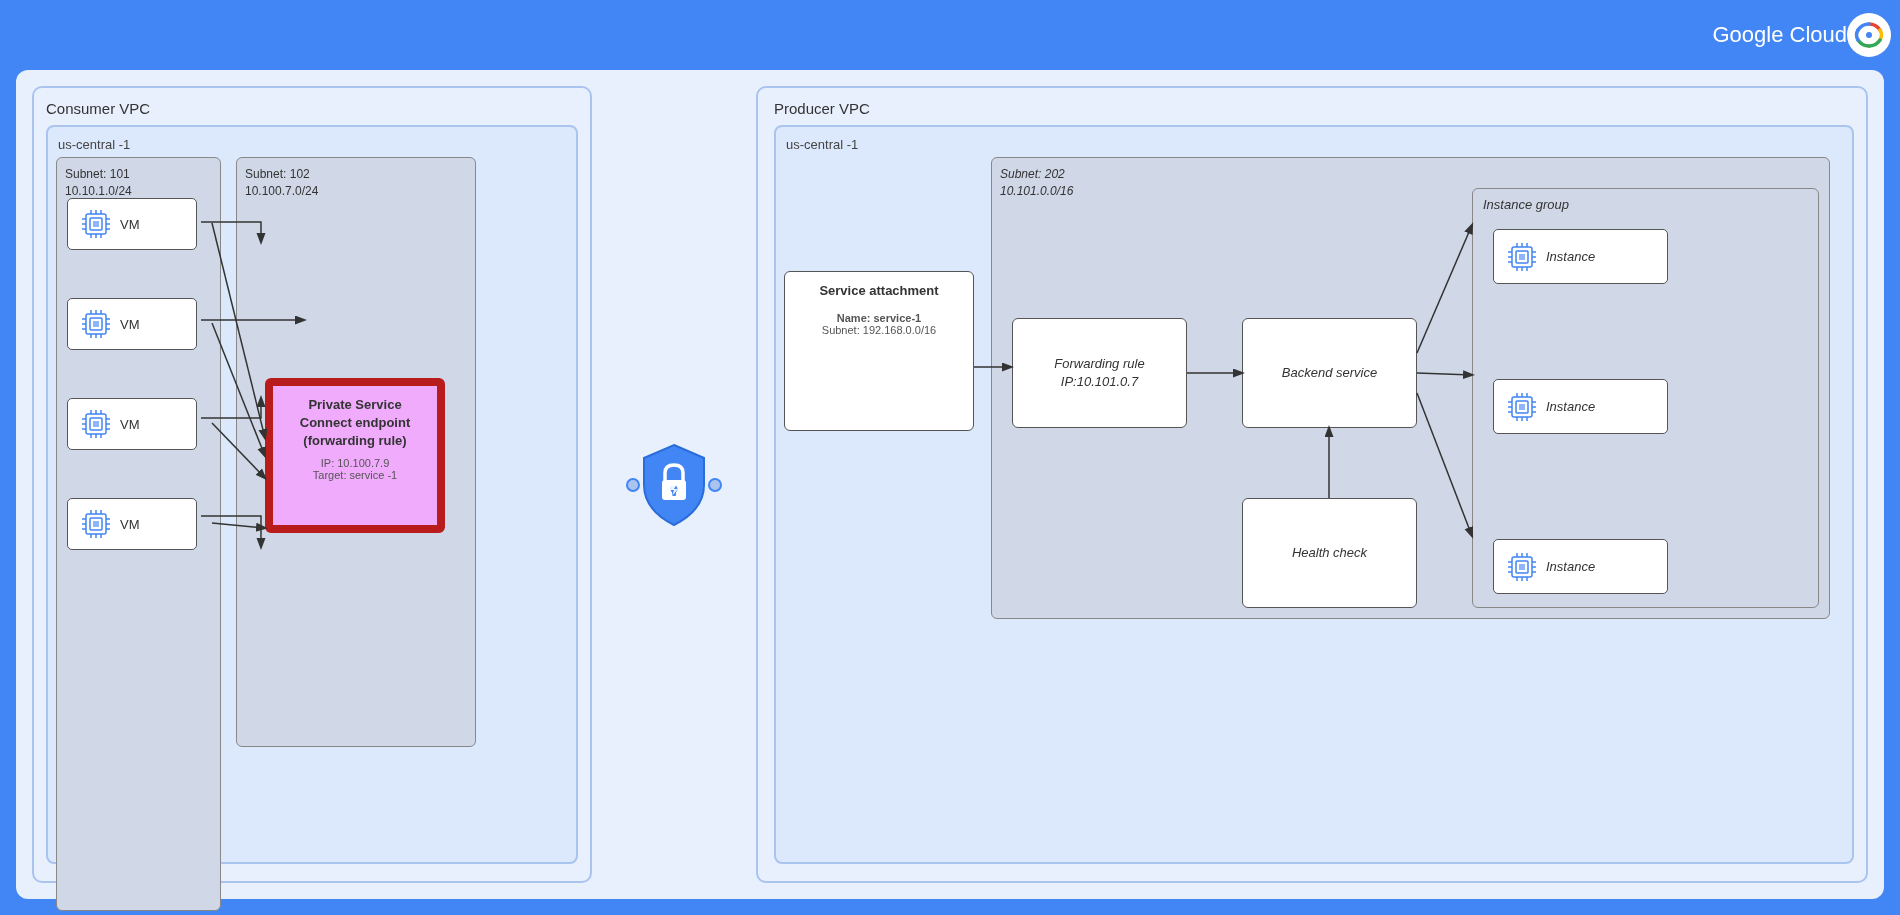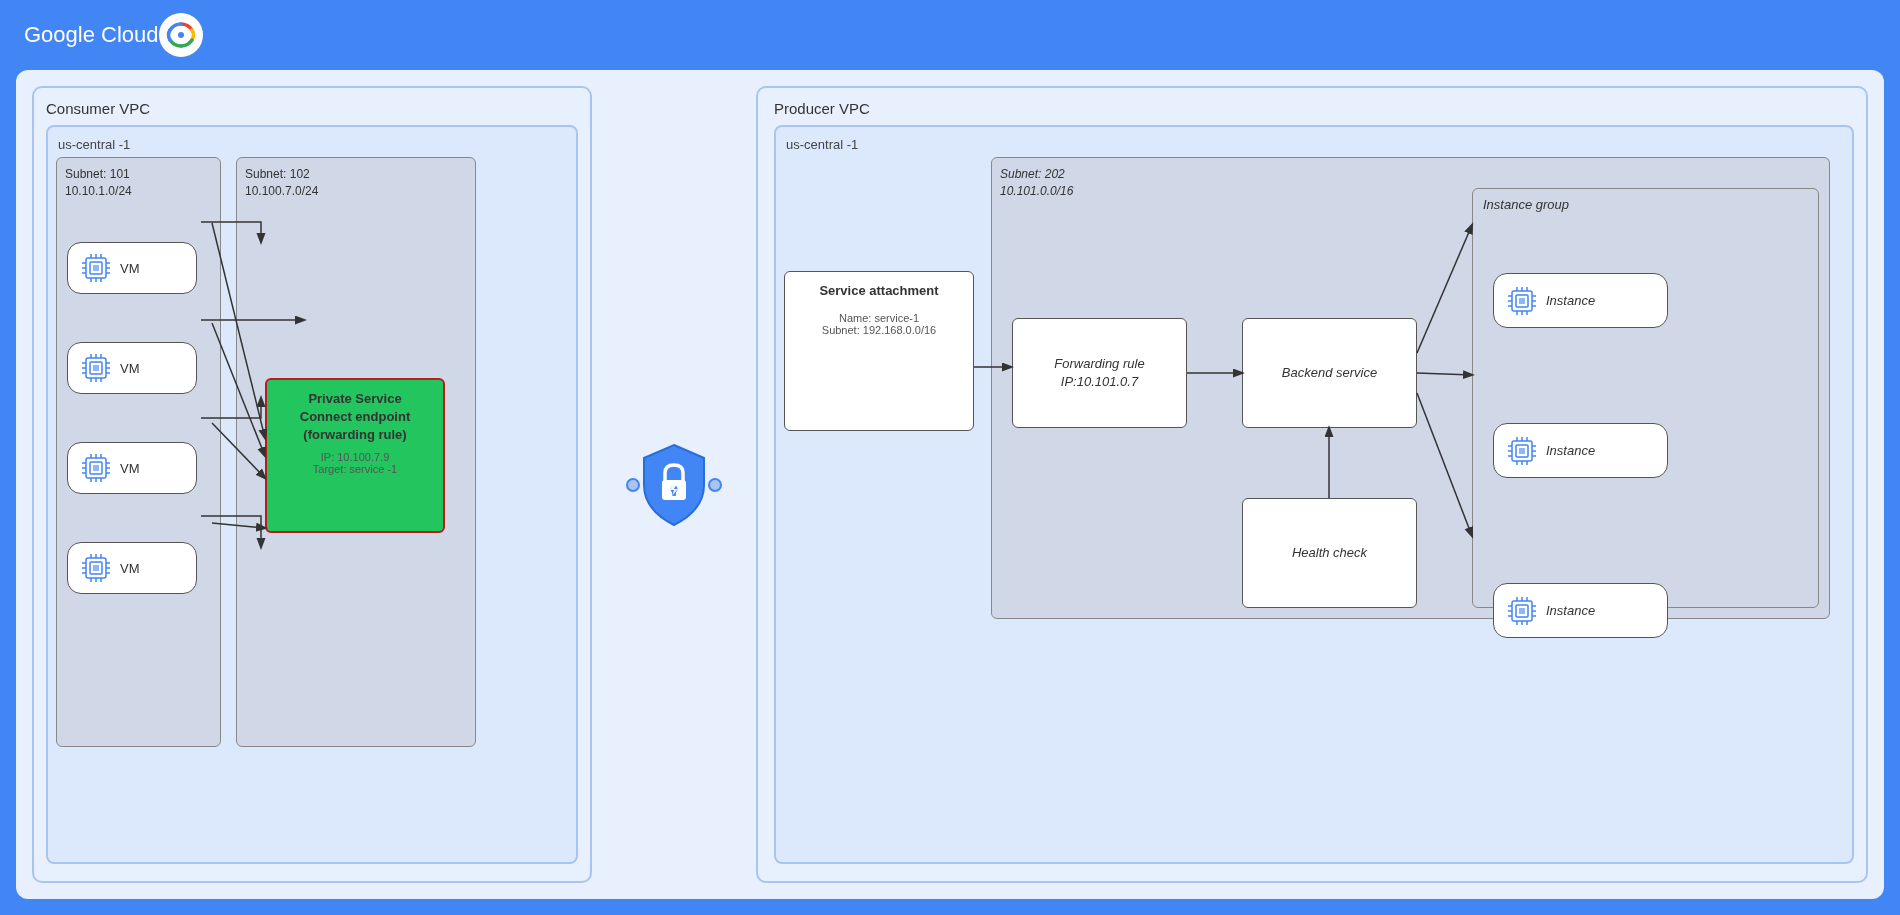--- a/index.html
+++ b/index.html
@@ -11,22 +11,22 @@
       overflow: hidden;
       position: relative;
     }
     .header {
       position: absolute;
       top: 0; left: 0; right: 0;
       height: 70px;
       background: #4285f4;
       display: flex;
       align-items: center;
-      padding: 0 24px;
-      justify-content: flex-start;
+      padding: 0 9px;
+      justify-content: flex-end;
     }
     .header-title {
       color: white;
       font-size: 22px;
       font-weight: 500;
     }
     .gc-logo {
       width: 44px;
       height: 44px;
       border-radius: 50%;
@@ -90,44 +90,43 @@
       position: absolute;
     }
     .subnet-label {
       font-size: 12px;
       color: #333;
       line-height: 1.4;
     }
     
     .vm-box {
       border: 1.5px solid #555;
-      border-radius: 14px;
+      border-radius: 5px;
       background: white;
       display: flex;
       align-items: center;
       gap: 8px;
       padding: 6px 12px;
       position: absolute;
-      margin-top: 44px;
     }
     .vm-label {
       font-size: 13px;
       color: #333;
     }
     
     .cpu-icon {
       width: 32px;
       height: 32px;
       flex-shrink: 0;
     }
     
     .psc-box {
-      border: 2px solid #b91c1c;
+      border: 8px solid #b91c1c;
       border-radius: 6px;
-      background: #22c55e;
+      background: #f0abfc;
       padding: 10px 14px;
       position: absolute;
       text-align: center;
     }
     .psc-title {
       font-size: 13px;
       font-weight: 700;
       color: #333;
       line-height: 1.4;
     }
@@ -197,21 +196,21 @@
 </div>
 
 <div class="main-area">
 
   <div class="vpc-container consumer-vpc">
     <div class="vpc-label">Consumer VPC</div>
 
     <div class="region-container">
       <div class="region-label">us-central -1</div>
 
-      <div class="subnet-box" style="left:8px;top:30px;width:165px;height:590px;">
+      <div class="subnet-box" style="left:8px;top:30px;width:165px;height:754px;">
         <div class="subnet-label">
           <span>Subnet: 101</span><br>
           <span>10.10.1.0/24</span>
         </div>
 
         <div class="vm-box" style="left:10px;top:40px;width:130px;height:52px;">
           <svg class="cpu-icon" viewBox="0 0 32 32">
             <rect x="6" y="6" width="20" height="20" rx="2" fill="none" stroke="#4285f4" stroke-width="1.5"></rect>
             <rect x="10" y="10" width="12" height="12" rx="1" fill="none" stroke="#4285f4" stroke-width="1.5"></rect>
             <line x1="11" y1="2" x2="11" y2="6" stroke="#4285f4" stroke-width="1.5"></line>
@@ -371,21 +370,21 @@
   </div>
 
   <div class="vpc-container producer-vpc">
     <div class="vpc-label">Producer VPC</div>
 
     <div class="region-container">
       <div class="region-label">us-central -1</div>
 
       <div class="svc-attachment-box" style="left:8px;top:144px;width:190px;height:160px;">
         <div class="diagram-box-label" style="font-weight:700;margin-bottom:12px;">Service attachment</div>
-        <div style="font-size:11px;color:#555;">Name: service-1</div>
+        <div style="font-size:11px;color:#555;font-weight:bold;">Name: service-1</div>
         <div style="font-size:11px;color:#555;">Subnet: 192.168.0.0/16</div>
       </div>
 
       <div class="subnet-box" style="left:215px;top:30px;right:22px;height:462px;font-style:italic;">
         <div class="subnet-label">
           <span>Subnet: 202</span><br>
           <span>10.101.0.0/16</span>
         </div>
 
         <div class="diagram-box" style="left:20px;top:160px;width:175px;height:110px;flex-direction:column;">

